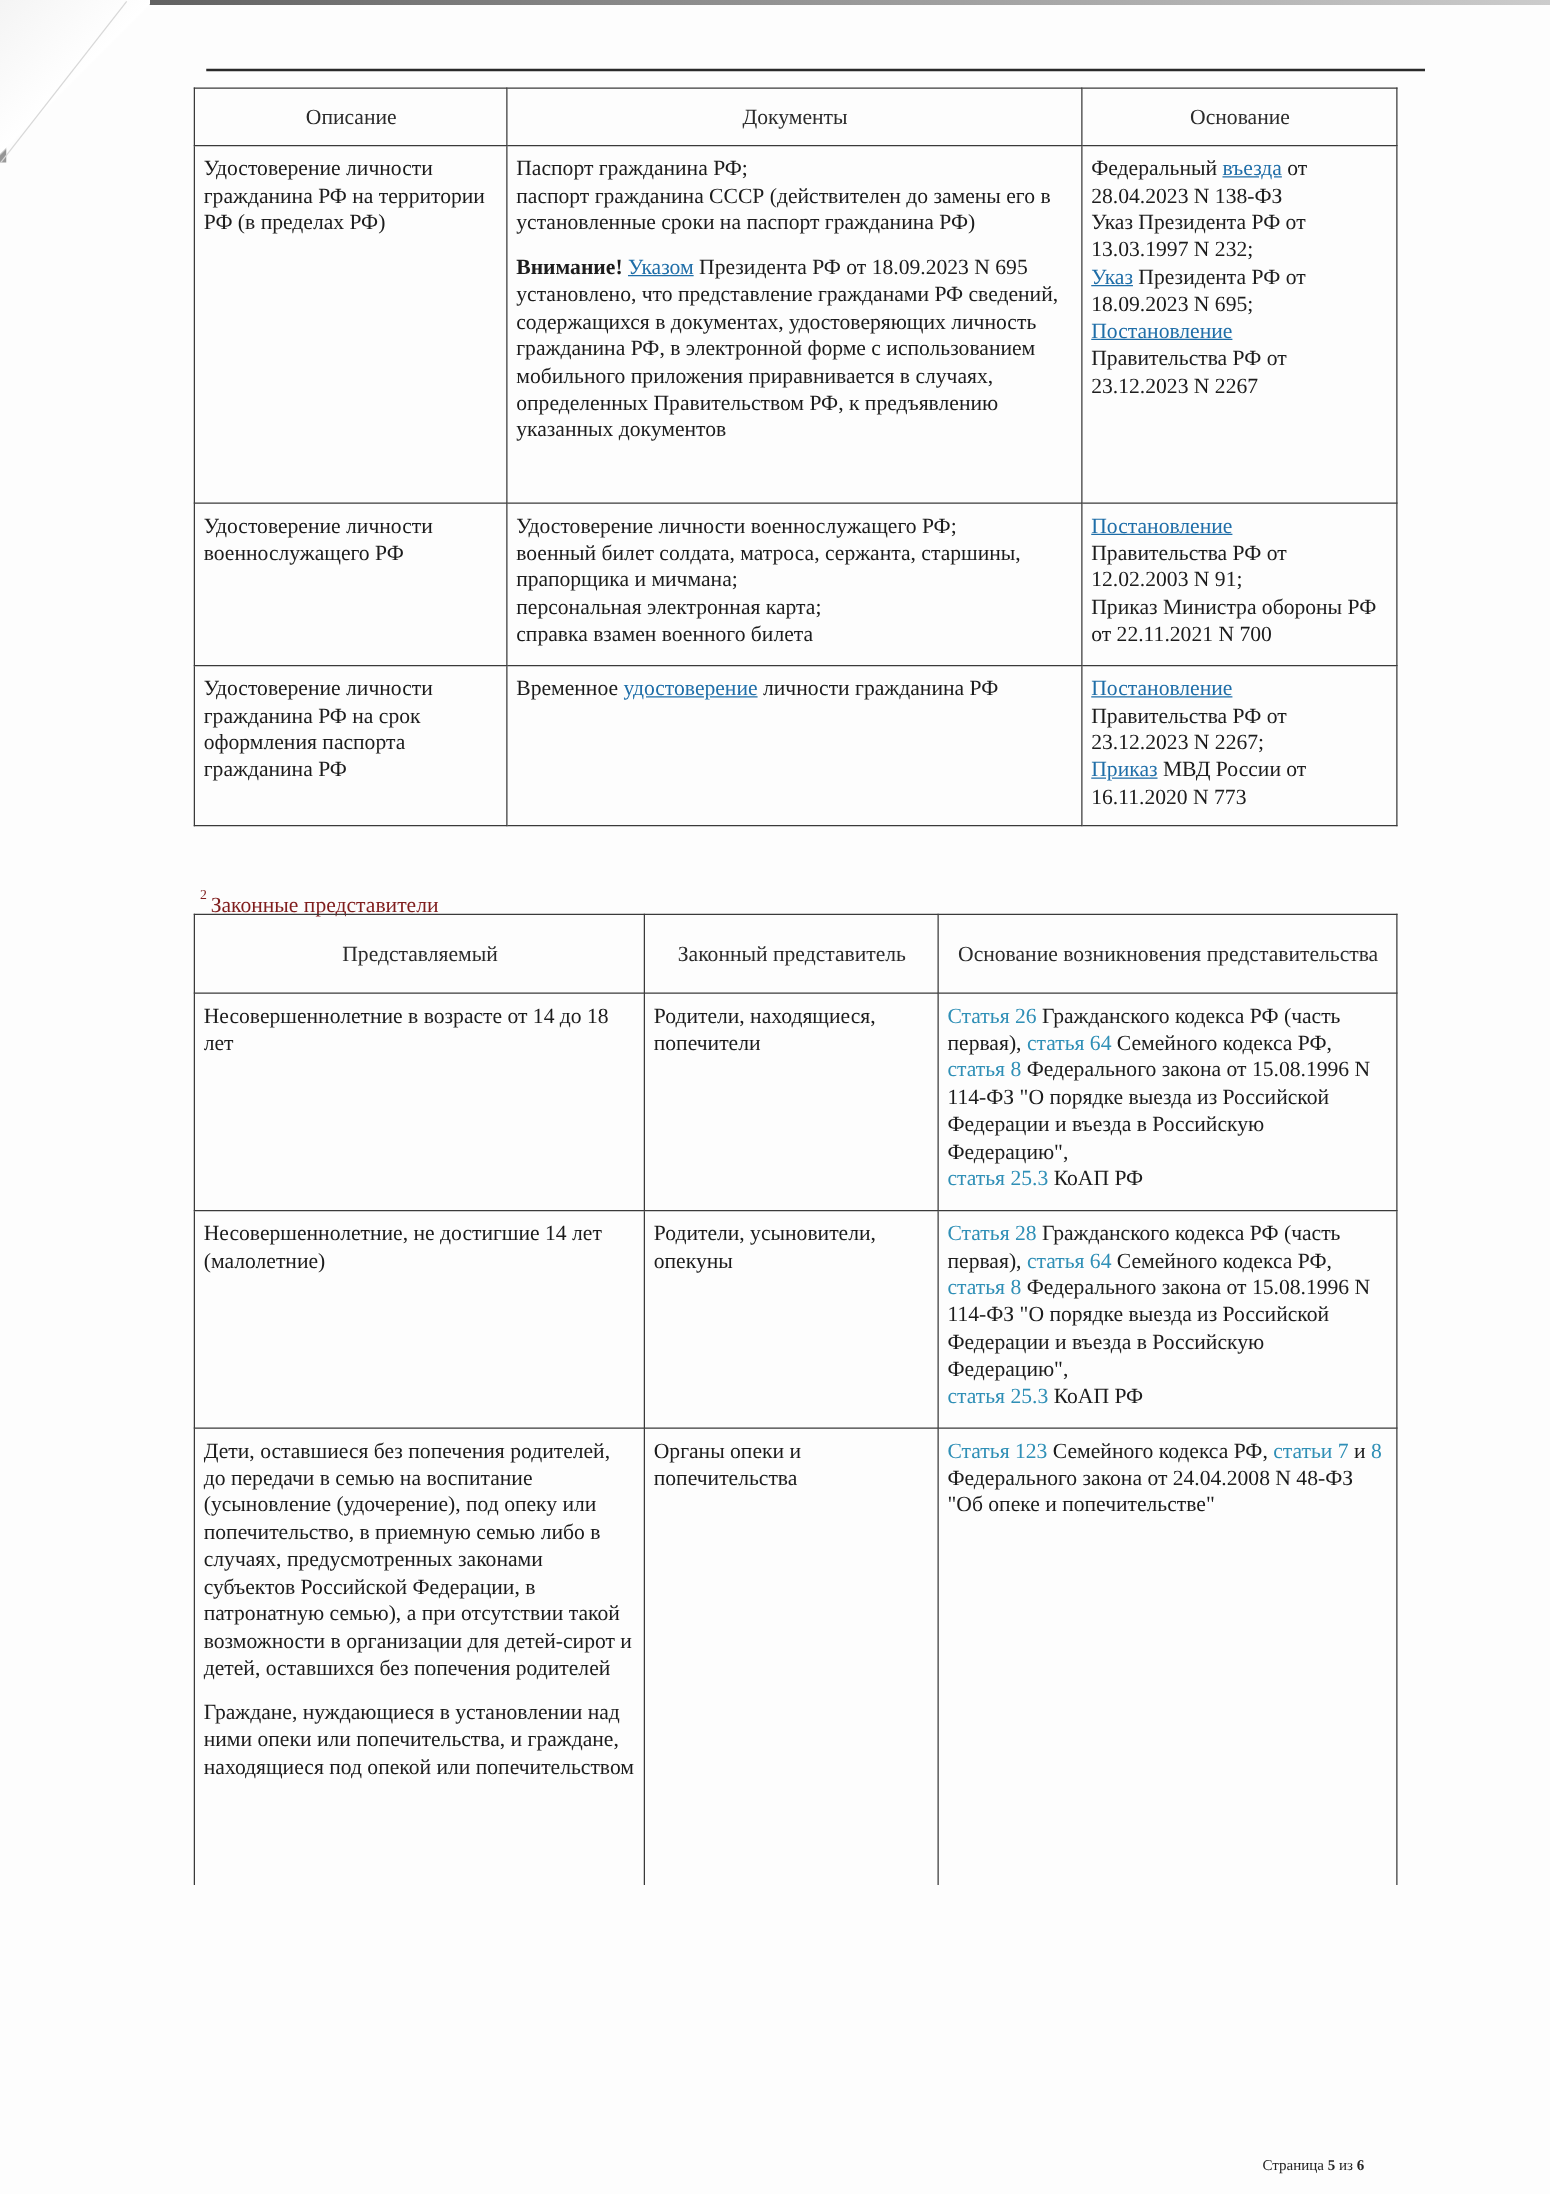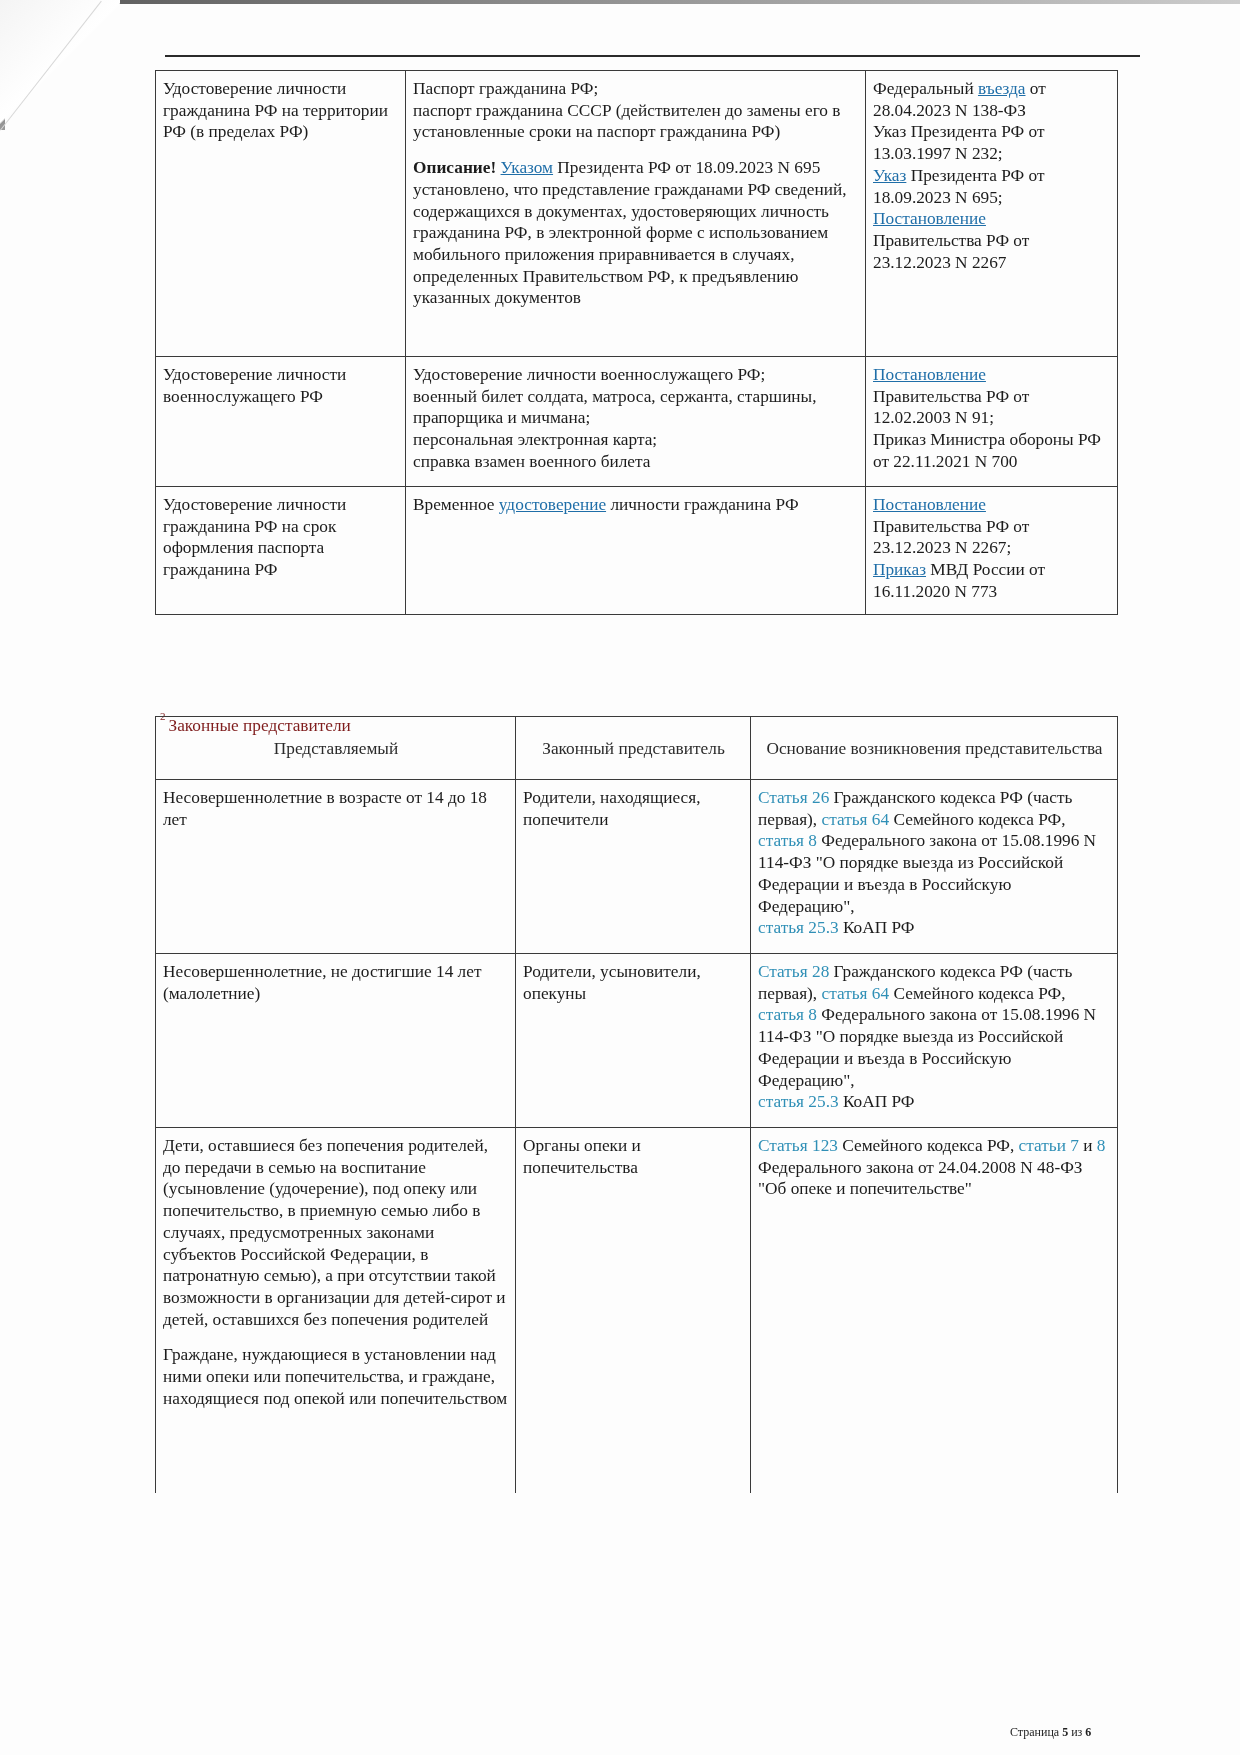--- a/index.html
+++ b/index.html
@@ -17,21 +17,21 @@
     background: linear-gradient(135deg, #f4f4f4 0%, #fff 49%, transparent 50%); }
   .fold-line { position: absolute; left: 0; top: 130px; width: 164px; height: 1px;
     background: #d8d8d8; transform-origin: 0 0; transform: rotate(-52deg); }
   .top-rule { position: absolute; left: 165px; top: 55px; width: 975px; height: 2px; background: #2a2a2a; }
 
   table { border-collapse: collapse; position: absolute; table-layout: fixed; }
   td, th { border: 1.5px solid #3a3a3a; vertical-align: top; font-weight: normal;
     font-size: 17.3px; line-height: 21.7px; padding: 7px 6px 6px 7px; text-align: left; }
   th { text-align: center; vertical-align: middle; color: #2b2b2b; }
   .t1 { left: 155px; top: 70px; width: 962px; }
-  .t2 { left: 155px; top: 716px; width: 962px; padding-left: 48px; }
+  .t2 { left: 155px; top: 731px; width: 962px; padding-left: 48px; }
   .link-u { color: #1f6ea8; text-decoration: underline; }
   .link-b { color: #2f8fb6; }
   .gap { height: 14px; }
   .caption { position: absolute; left: 160px; top: 714px; font-size: 17.3px; color: #7f1d1d; }
   .caption sup { font-size: 11px; position: relative; top: -4px; margin-right: 3px; }
   .footer { position: absolute; left: 1010px; top: 1725px; font-size: 12px; color: #222; }
   .t2 td.open-bottom { border-bottom: none; }
 </style>
 </head>
 <body>
@@ -42,27 +42,32 @@
 <div class="fold-line"></div>
 <div class="top-rule"></div>
 
 <table class="t1">
   <colgroup>
       <col style="width:250px">
       <col style="width:460px">
       <col style="width:252px">
     </colgroup>
   <tbody>
+      <tr style="height:46px">
+    <th>Описание</th>
+    <th>Документы</th>
+    <th>Основание</th>
+  </tr>
   <tr style="height:286px">
     <td>Удостоверение личности гражданина РФ на территории РФ (в пределах РФ)</td>
     <td>
       <div>Паспорт гражданина РФ;</div>
       <div>паспорт гражданина СССР (действителен до замены его в установленные сроки на паспорт гражданина РФ)</div>
       <div class="gap"></div>
-      <div><b>Описание!</b> <a class="link-u">Указом</a><span> Президента РФ от 18.09.2023 N 695 установлено, что представление гражданами РФ сведений, содержащихся в документах, удостоверяющих личность гражданина РФ, в электронной форме с использованием мобильного приложения приравнивается в случаях, определенных Правительством РФ, к предъявлению указанных документов</span></div>
+      <div><b>Внимание!</b> <a class="link-u">Указом</a><span> Президента РФ от 18.09.2023 N 695 установлено, что представление гражданами РФ сведений, содержащихся в документах, удостоверяющих личность гражданина РФ, в электронной форме с использованием мобильного приложения приравнивается в случаях, определенных Правительством РФ, к предъявлению указанных документов</span></div>
     </td>
     <td>
       <div><span>Федеральный </span><a class="link-u">въезда</a><span> от 28.04.2023 N 138-ФЗ</span></div>
       <div>Указ Президента РФ от 13.03.1997 N 232;</div>
       <div><a class="link-u">Указ</a><span> Президента РФ от 18.09.2023 N 695;</span></div>
       <div><a class="link-u">Постановление</a></div>
       <div>Правительства РФ от 23.12.2023 N 2267</div>
     </td>
   </tr>
   <tr style="height:130px">

